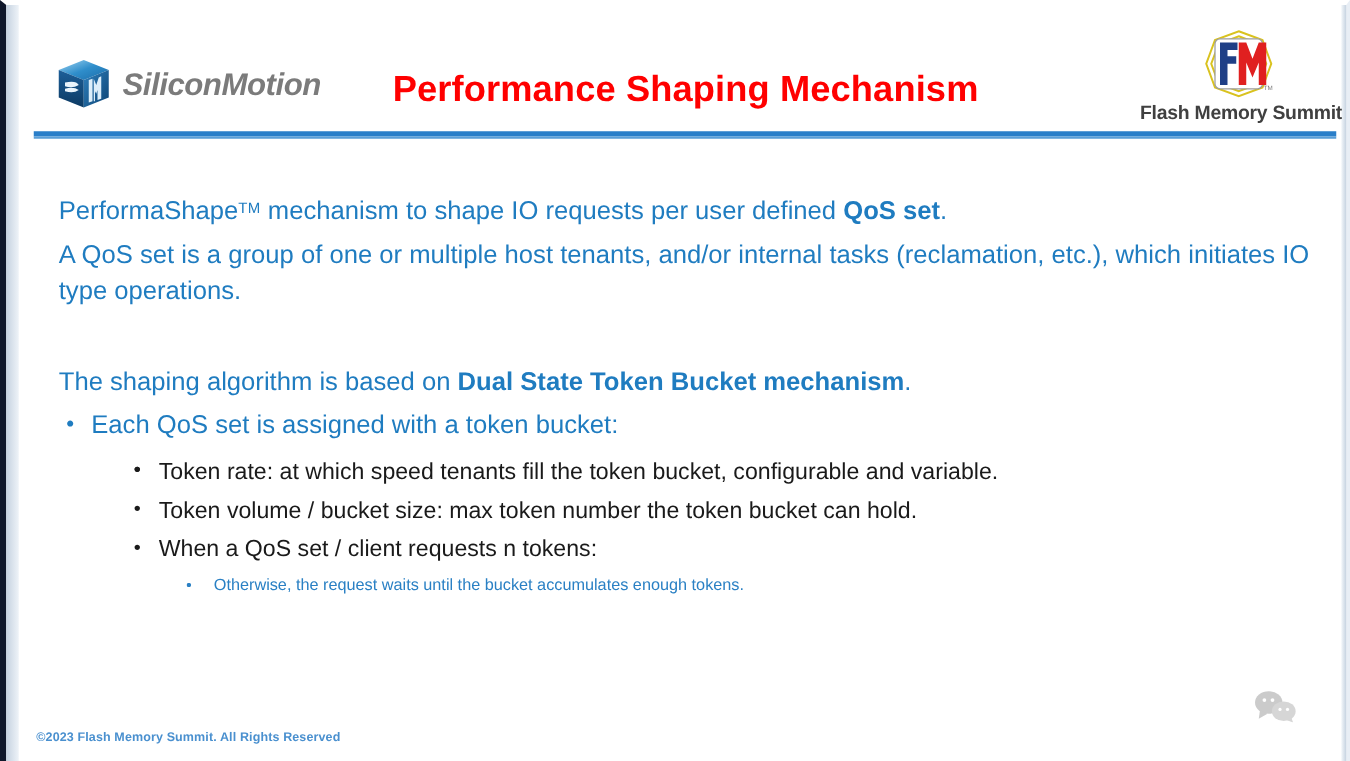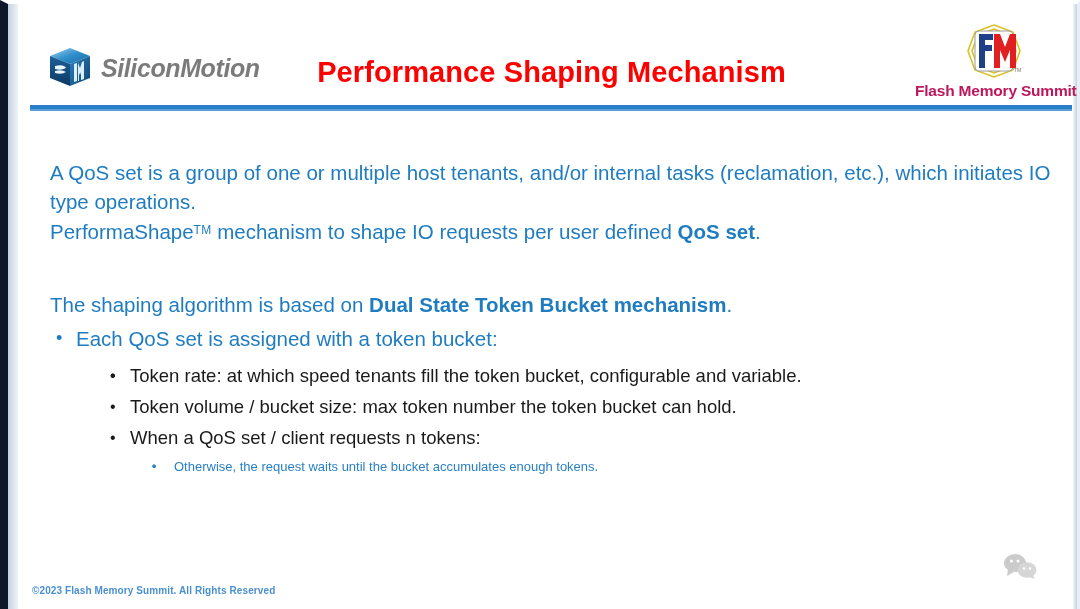--- a/index.html
+++ b/index.html
@@ -13,21 +13,21 @@
     overflow: hidden;
     font-family: "Liberation Sans", sans-serif;
   }
   .slide {
     position: absolute;
     left: 0; top: 0;
     width: 1080px;
     height: 609px;
     background: #ffffff;
     box-sizing: border-box;
-    border-left: 8px solid #0f172a;
+    border-left: 5px solid #0f172a;
     border-right: 3px solid #e8eef5;
     border-top: 4px solid #ffffff;
   }
   .edge-shade-left {
     position: absolute;
     left: 0; top: 0;
     width: 10px; height: 609px;
     background: linear-gradient(to right, #c5d2e0, #eef3f8);
   }
   .edge-shade-right {
@@ -83,21 +83,21 @@
     left: 34px; top: 0;
     width: 90px; height: 58px;
   }
   .fms-caption {
     position: absolute;
     left: 0; bottom: 2px;
     width: 158px;
     text-align: center;
     font-size: 15.5px;
     font-weight: bold;
-    color: #be185d;
+    color: #404040;
     letter-spacing: -0.2px;
     white-space: nowrap;
   }
   .header-rule {
     position: absolute;
     left: 22px; top: 101px;
     width: 1042px; height: 4px;
     background: #2a7fc9;
   }
   .header-rule-2 {
@@ -258,23 +258,23 @@
       </span>
       <div class="fms-caption">Flash Memory Summit</div>
     </div>
   </div>
 
   <div class="header-rule"></div>
   <div class="header-rule-2"></div>
 
   <div class="body-area">
 
+    <p class="lvl0"><span>PerformaShape</span><span class="tm">TM</span><span> mechanism to shape IO requests per user defined </span><b>QoS set</b><span>.</span></p>
+
     <p class="lvl0 para2">A QoS set is a group of one or multiple host tenants, and/or internal tasks (reclamation, etc.), which initiates IO type operations.</p>
-
-    <p class="lvl0"><span>PerformaShape</span><span class="tm">TM</span><span> mechanism to shape IO requests per user defined </span><b>QoS set</b><span>.</span></p>
 
     <div class="gap-block"></div>
 
     <p class="lvl0"><span>The shaping algorithm is based on </span><b>Dual State Token Bucket mechanism</b><span>.</span></p>
 
     <div class="lvl1">
       <span class="bullet">•</span>
       <span>Each QoS set is assigned with a </span><span class="underlined">token bucket:</span>
     </div>
 

